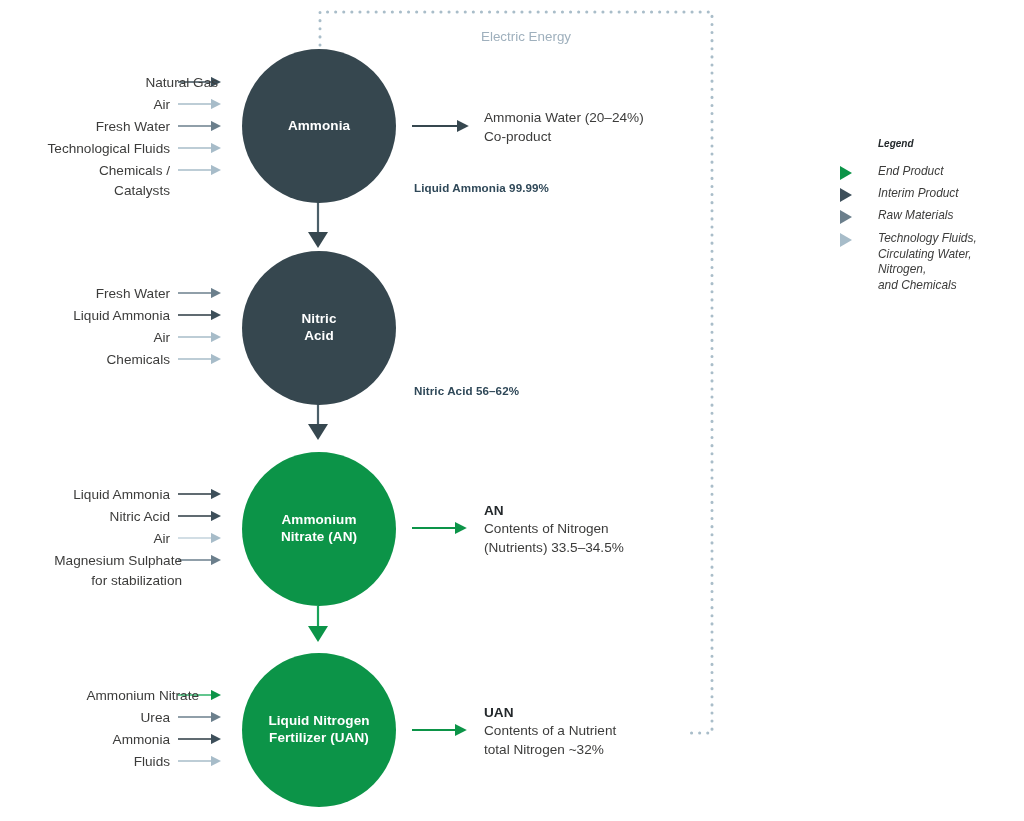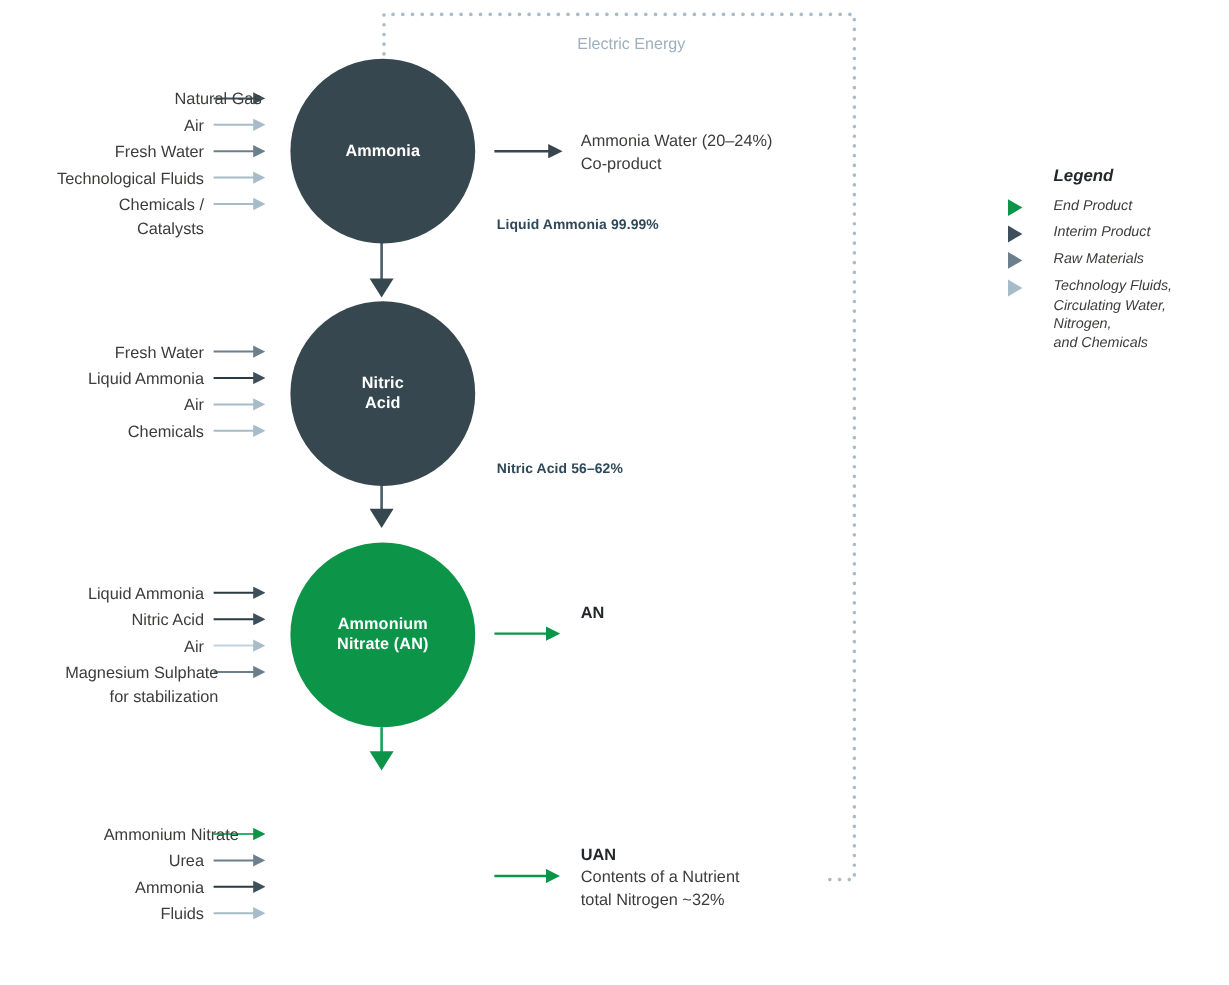--- a/index.html
+++ b/index.html
@@ -87,21 +87,21 @@
   .legend {
     position: absolute;
     left: 840px;
     top: 138px;
     width: 180px;
   }
   .legend-title {
     position: absolute;
     left: 38px;
     top: 0px;
-    font-size: 14px;
+    font-size: 10px;
     font-weight: bold;
     font-style: italic;
     color: #23282b;
   }
   .legend-row {
     position: absolute;
     left: 0;
     width: 180px;
   }
   .legend-row .tri {
@@ -241,21 +241,27 @@
     <span style="white-space:pre-line;">Ammonium
 Nitrate (AN)</span>
   </div>
   <div class="input-label" style="left:0px; top:485px; width:170px;">Liquid Ammonia</div>
   <div class="input-label" style="left:0px; top:507px; width:170px;">Nitric Acid</div>
   <div class="input-label" style="left:0px; top:529px; width:170px;">Air</div>
   <div class="input-label" style="left:12px; top:551px; width:170px;">Magnesium Sulphate
 for stabilization</div>
 
   <div class="out-text" style="left:484px; top:501px; width:230px; font-weight:bold; color:#23282b;">AN</div>
-
+  <div class="out-text" style="left:484px; top:519px; width:230px;">Contents of Nitrogen
+(Nutrients) 33.5–34.5%</div>
+
+  <div class="node node-green" style="left:242px; top:653px; width:154px; height:154px;">
+    <span style="white-space:pre-line;">Liquid Nitrogen
+Fertilizer (UAN)</span>
+  </div>
   <div class="input-label" style="left:0px; top:686px; width:170px;margin-left:29px;">Ammonium Nitrate</div>
   <div class="input-label" style="left:0px; top:708px; width:170px;">Urea</div>
   <div class="input-label" style="left:0px; top:730px; width:170px;">Ammonia</div>
   <div class="input-label" style="left:0px; top:752px; width:170px;">Fluids</div>
 
   <div class="out-text" style="left:484px; top:703px; width:230px; font-weight:bold; color:#23282b;">UAN</div>
   <div class="out-text" style="left:484px; top:721px; width:230px;">Contents of a Nutrient
 total Nitrogen ~32%</div>
 
   <div class="legend">

